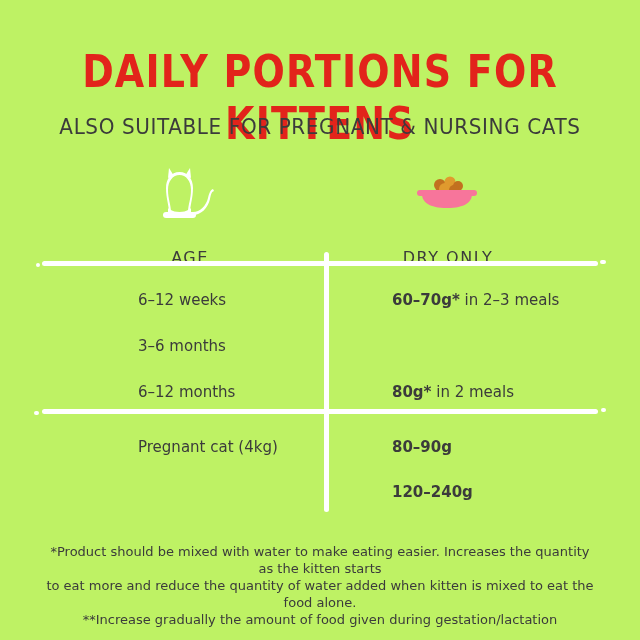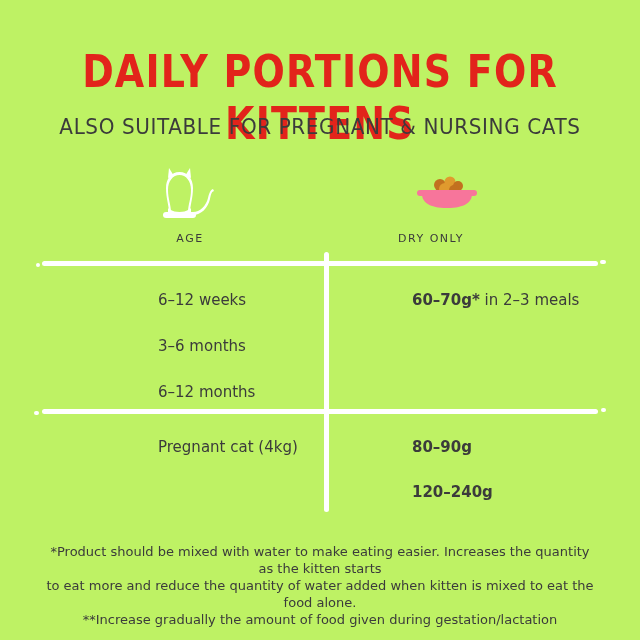--- a/index.html
+++ b/index.html
@@ -62,29 +62,29 @@
     position: absolute;
     left: 410px;
     top: 168px;
     width: 74px;
     height: 52px;
   }
 
   
   .col-head {
     position: absolute;
-    top: 232px;
+    top: 248px;
     color: #3b3b3b;
-    font-size: 11px;
+    font-size: 16px;
     letter-spacing: 1.5px;
     font-family: "DejaVu Sans", sans-serif;
     font-weight: normal;
   }
   .col-head.age  { left: 145px; width: 90px; text-align: center; }
-  .col-head.dry  { left: 398px; width: 100px; }
+  .col-head.dry  { left: 398px; width: 100px; text-align: center; }
 
   
   .rule {
     position: absolute;
     height: 5px;
     background: #ffffff;
     border-radius: 3px;
   }
   .rule.top    { left: 42px;  top: 261px; width: 556px; }
   .rule.mid    { left: 42px;  top: 409px; width: 556px; }
@@ -102,21 +102,20 @@
     background: #ffffff;
     border-radius: 3px;
   }
 
   
   .cell {
     position: absolute;
     font-family: "DejaVu Sans", sans-serif;
     font-size: 15px;
     color: #3b3b3b;
-    margin-left: 20px;
   }
   .cell.left  { left: 138px; }
   .cell.right { left: 392px; }
   .cell b { font-weight: bold; }
 
   
   .footnotes {
     position: absolute;
     left: 46px;
     top: 543px;
@@ -173,20 +172,21 @@
   <div class="rule-speck" style="left:34px; top:411px; width:5px; height:4px;"></div>
   <div class="rule-speck" style="left:601px; top:408px; width:5px; height:4px;"></div>
   <div class="vrule"></div>
 
   <div class="cell left" style="top:291px;">6–12 weeks</div>
   <div class="cell right" style="top:291px;"><b>60–70g*</b><span> in 2–3 meals</span></div>
 
   <div class="cell left" style="top:337px;">3–6 months</div>
 
   <div class="cell left" style="top:383px;">6–12 months</div>
+  <div class="cell right" style="top:383px;"><b>80g*</b><span> in 2 meals</span></div>
 
   <div class="cell left" style="top:438px;">Pregnant cat (4kg)</div>
   <div class="cell right" style="top:438px;"><b>80–90g</b></div>
 
   <div class="cell right" style="top:483px;"><b>120–240g</b></div>
 
   <div class="footnotes">
     <div>*Product should be mixed with water to make eating easier. Increases the quantity as the kitten starts</div>
     <div>to eat more and reduce the quantity of water added when kitten is mixed to eat the food alone.</div>
     <div>**Increase gradually the amount of food given during gestation/lactation</div>

